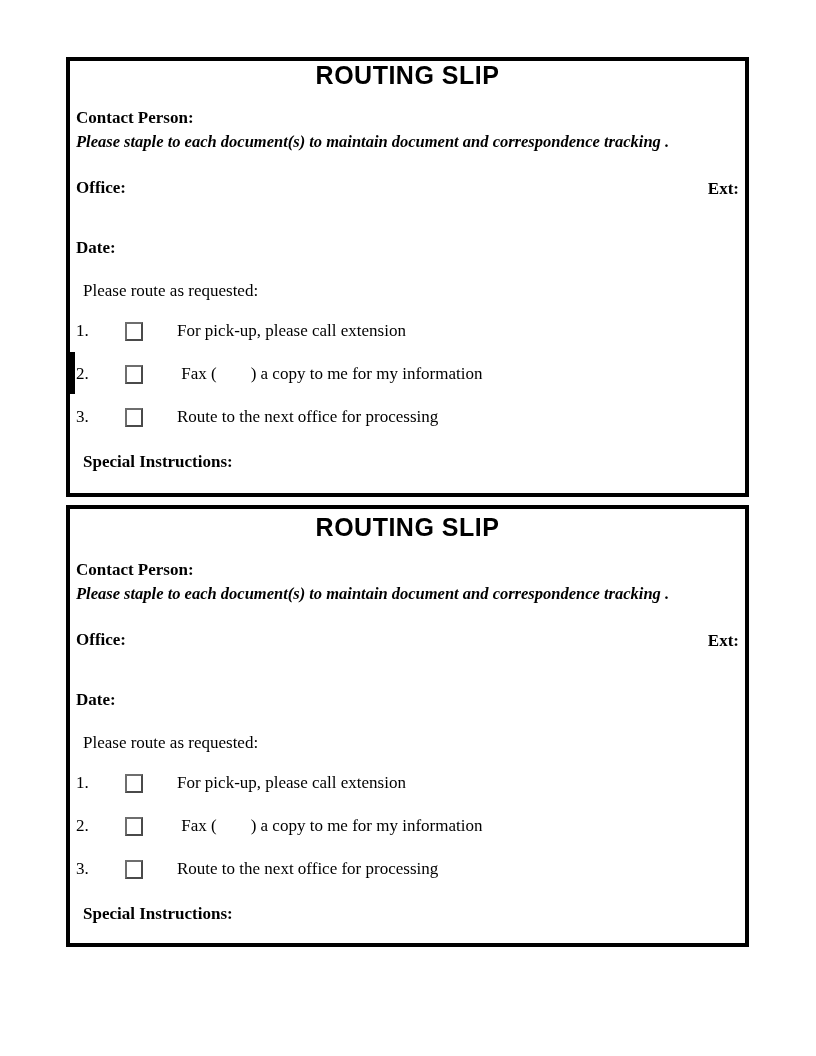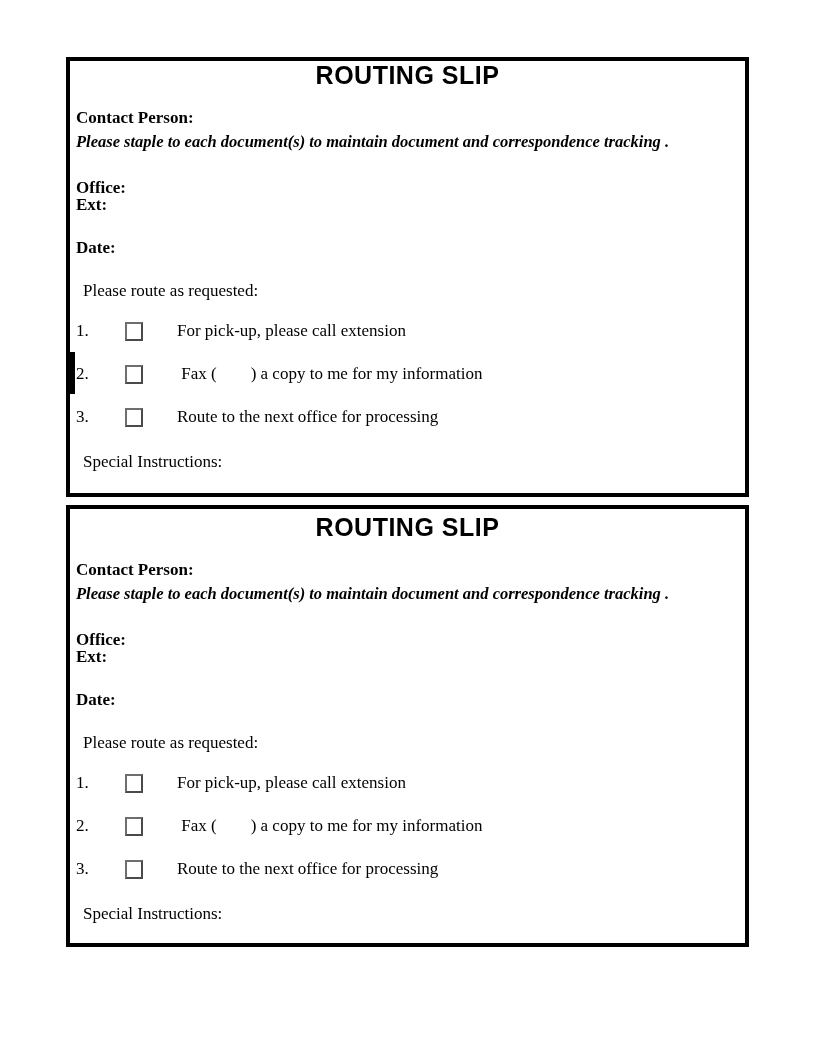--- a/index.html
+++ b/index.html
@@ -44,29 +44,29 @@
     white-space: pre-wrap;
     margin-top: 44px;
   }
   .field-label {
     font-weight: bold;
     font-size: 17px;
     line-height: 20px;
   }
   .r-contact { top: 47px; }
   .r-office  { top: 91px; margin-top: 26px; }
-  .r-ext     { top: 134px; }
+  .r-ext     { top: 118px; text-align: right; }
   .r-date    { top: 177px; }
 
   .body-text { font-size: 17px; line-height: 20px; margin-left: 7px; }
   .r-route   { top: 220px; }
   .r-item-1  { top: 258px; }
   .r-item-2  { top: 301px; }
   .r-item-3  { top: 344px; }
-  .r-special { top: 391px; }
+  .r-special { top: 391px; font-weight: bold; }
 
   .item-row { display: flex; align-items: center; height: 24px; }
   .item-num {
     width: 49px;
     font-size: 17px;
     flex: 0 0 auto;
   }
   .checkbox {
     flex: 0 0 auto;
     width: 18px;

